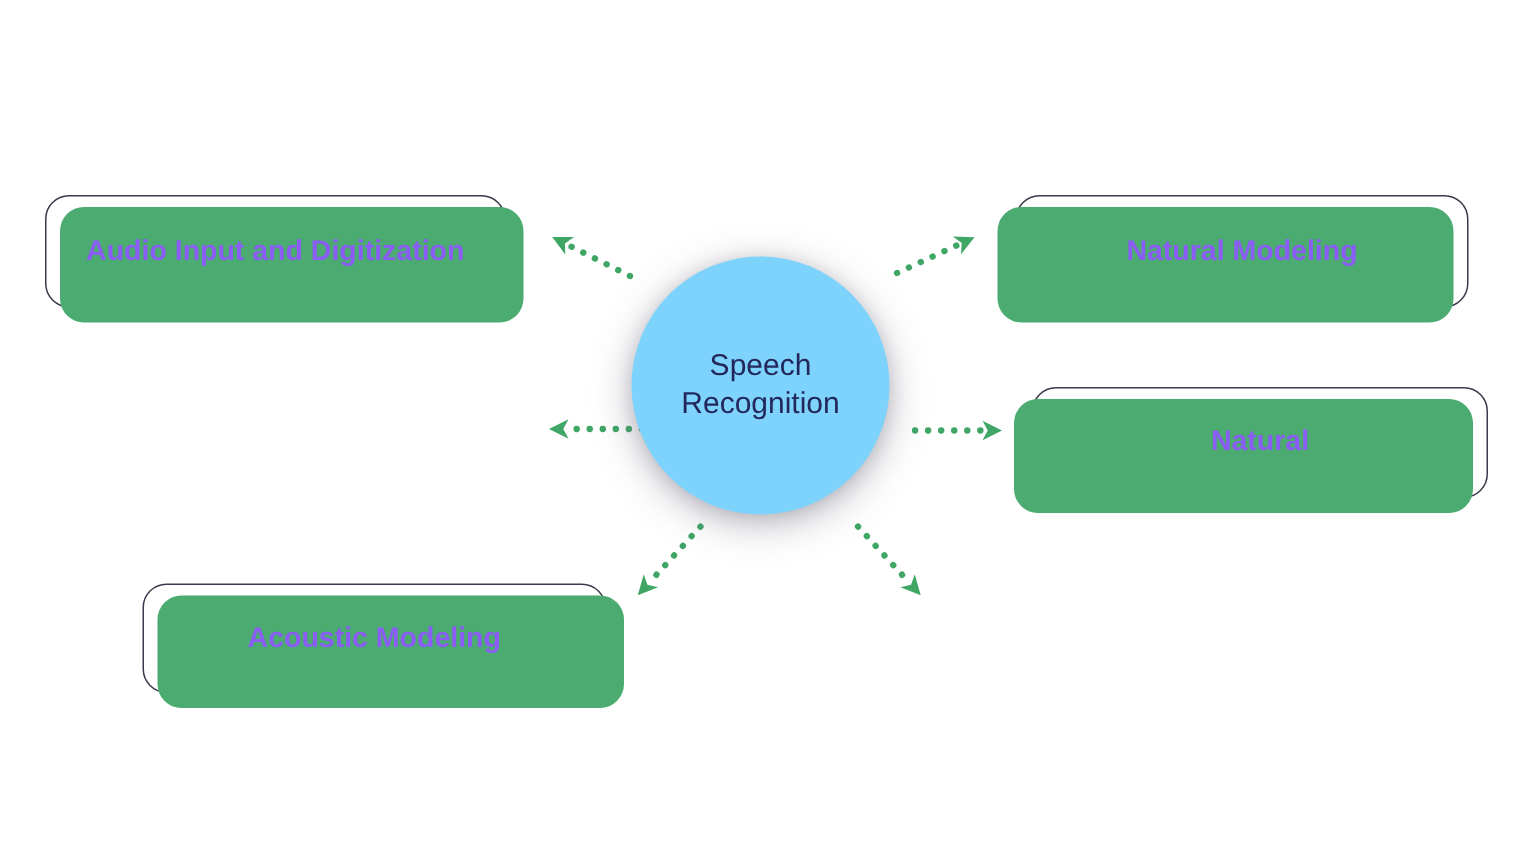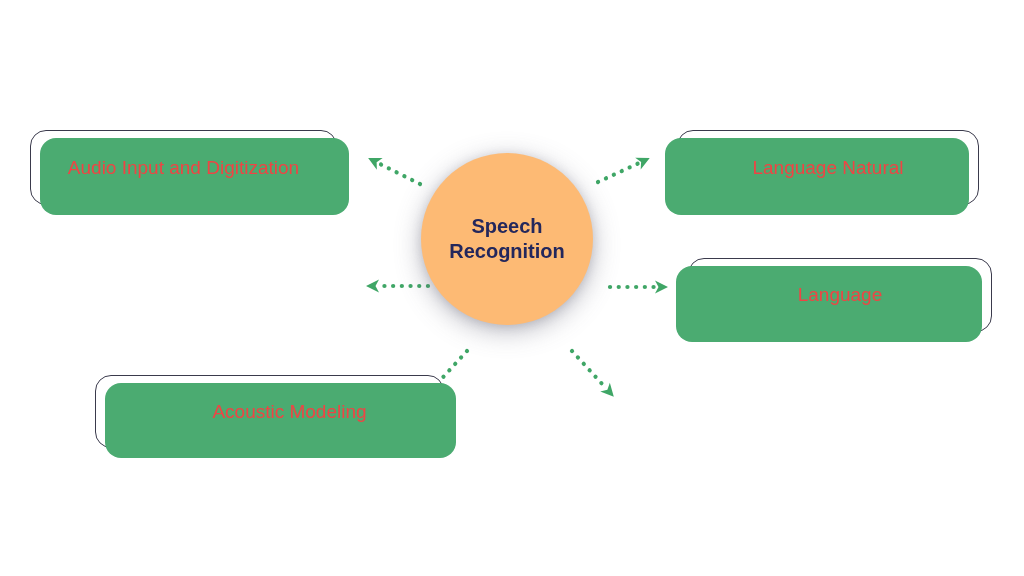--- a/index.html
+++ b/index.html
@@ -8,44 +8,44 @@
     background:#ffffff;
     font-family:"Liberation Sans","DejaVu Sans",sans-serif;
   }
   
   .node{
     position:absolute;z-index:2;
     background:#ffffff;
     border:1.6px solid #3a3a4c;
     border-radius:16px;
     display:flex;align-items:center;justify-content:center;
-    color:#ef4444;font-weight:400;font-size:19px;line-height:1.25;
+    color:#8b5cf6;font-weight:700;font-size:19px;line-height:1.25;
     text-align:right;
   }
   .node::before{
     content:"";position:absolute;inset:-1.6px;z-index:-1;
     background:#4bab71;border-radius:16px;
     transform:translate(11px,9px);
   }
   .node.right::before{transform:translate(-11px,9px);}
   .n-audio   {left:30px; top:130px;width:305px;height:73px;}
   .n-feature {left:30px; top:258px;width:305px;height:72px;}
-  .n-acoustic{left:95px; top:375px;width:307px;height:71px;padding-left:40px;}
+  .n-acoustic{left:95px; top:389px;width:307px;height:71px;}
   .n-language{left:677px;top:130px;width:300px;height:73px;}
   .n-decoding{left:688px;top:258px;width:302px;height:72px;}
   .n-nlp     {left:637px;top:367px;width:308px;height:71px;}
   .n-nlp .node-label{max-width:230px;}
   
   .center-circle{
     position:absolute;z-index:2;
-    left:421px;top:153px;width:172px;height:172px;
-    background:#fdba74;border-radius:50%;
+    left:421px;top:171px;width:172px;height:172px;
+    background:#7dd3fc;border-radius:50%;
     box-shadow:0 6px 26px rgba(105,105,122,.45),0 2px 10px rgba(105,105,122,.22);
     display:flex;align-items:center;justify-content:center;
-    color:#23275c;font-weight:700;font-size:20px;line-height:1.25;
+    color:#23275c;font-weight:400;font-size:20px;line-height:1.25;
     text-align:center;
   }
   .center-circle .node-label{max-width:120px;}
   
   .arrows{position:absolute;left:0;top:0;z-index:1;pointer-events:none;}
   .arrows line{stroke:#3fa666;stroke-width:4.2;stroke-linecap:round;stroke-dasharray:0.1 8.6;fill:none;}
   .arrows path{fill:#3fa666;stroke:none;}
 </style>
 </head>
 <body>
@@ -90,19 +90,19 @@
   </div>
 
   <div class="node n-audio">
     <span class="node-label">Audio Input and Digitization</span>
   </div>
   <div class="node n-acoustic">
     <span class="node-label">Acoustic Modeling</span>
   </div>
 
   <div class="node right n-language">
-    <span class="node-label">Language Natural</span>
+    <span class="node-label">Natural Modeling</span>
   </div>
   <div class="node right n-decoding">
-    <span class="node-label">Language</span>
+    <span class="node-label">Natural</span>
   </div>
 
 </div>
 
 </body></html>

